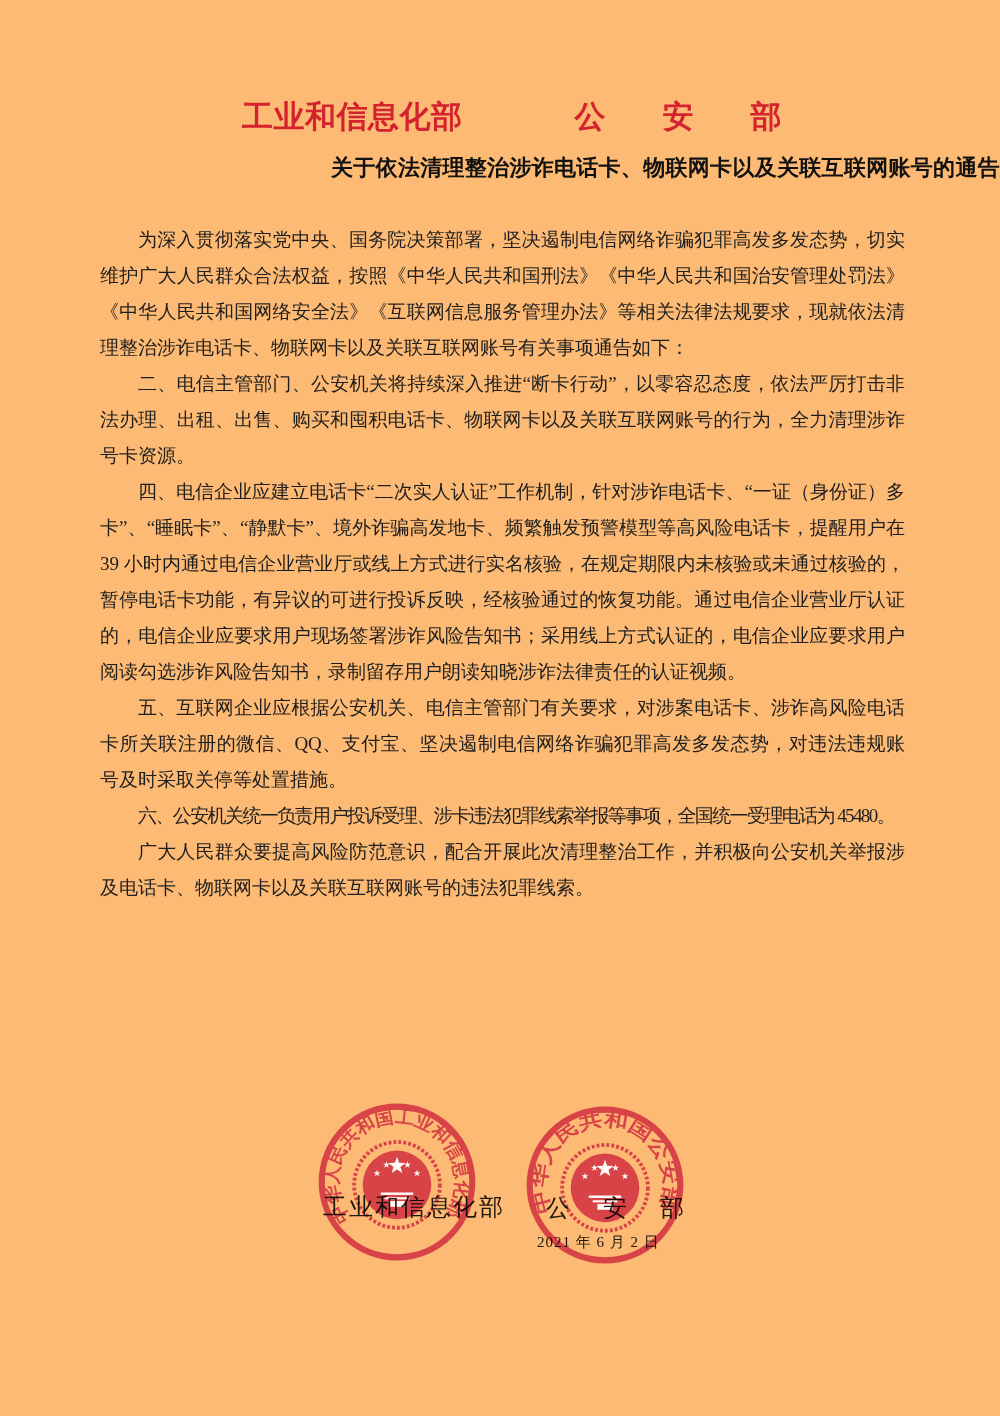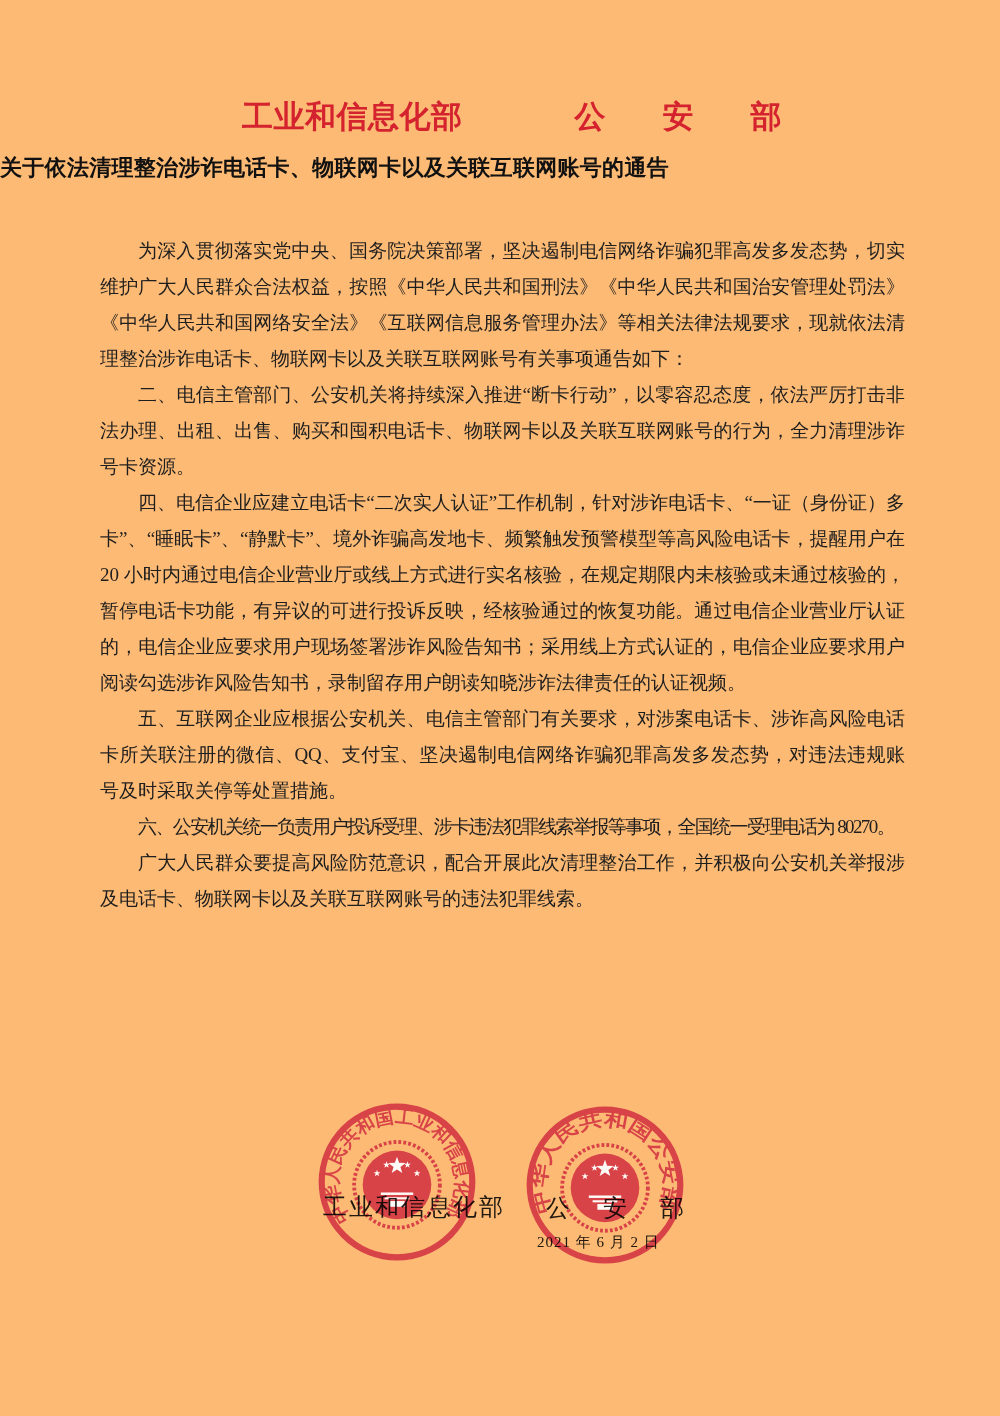--- a/index.html
+++ b/index.html
@@ -27,29 +27,29 @@
     font-size: 31px;
     letter-spacing: 0.5px;
   }
   .ministry-right {
     margin-left: 112px;
     font-size: 31px;
     letter-spacing: 57px;
   }
   .doc-title {
     margin-top: 15px;
-    text-align: left;
+    text-align: right;
     font-family: "Liberation Sans", "DejaVu Sans", sans-serif;
     font-weight: 700;
     font-size: 22px;
     color: #111111;
     letter-spacing: 0.3px;
   }
   .body-text {
-    margin-top: 50px;
+    margin-top: 39px;
     padding: 0 95px 0 100px;
     font-size: 19px;
     line-height: 36px;
     text-align: justify;
     color: #1e1e1e;
   }
   .body-text p { margin: 0; text-indent: 2em; }
   .body-text p.tight { letter-spacing: -1.6px; }
 
   .seal {
@@ -94,25 +94,25 @@
   <div class="doc-title">关于依法清理整治涉诈电话卡、物联网卡以及关联互联网账号的通告</div>
 
   <div class="body-text">
 
       <p>为深入贯彻落实党中央、国务院决策部署，坚决遏制电信网络诈骗犯罪高发多发态势，切实维护广大人民群众合法权益，按照《中华人民共和国刑法》《中华人民共和国治安管理处罚法》《中华人民共和国网络安全法》《互联网信息服务管理办法》等相关法律法规要求，现就依法清理整治涉诈电话卡、物联网卡以及关联互联网账号有关事项通告如下：</p>
 
 
       <p>二、电信主管部门、公安机关将持续深入推进“断卡行动”，以零容忍态度，依法严厉打击非法办理、出租、出售、购买和囤积电话卡、物联网卡以及关联互联网账号的行为，全力清理涉诈号卡资源。</p>
 
 
-      <p>四、电信企业应建立电话卡“二次实人认证”工作机制，针对涉诈电话卡、“一证（身份证）多卡”、“睡眠卡”、“静默卡”、境外诈骗高发地卡、频繁触发预警模型等高风险电话卡，提醒用户在 20 小时内通过电信企业营业厅或线上方式进行实名核验，在规定期限内未核验或未通过核验的，暂停电话卡功能，有异议的可进行投诉反映，经核验通过的恢复功能。通过电信企业营业厅认证的，电信企业应要求用户现场签署涉诈风险告知书；采用线上方式认证的，电信企业应要求用户阅读勾选涉诈风险告知书，录制留存用户朗读知晓涉诈法律责任的认证视频。</p>
+      <p>四、电信企业应建立电话卡“二次实人认证”工作机制，针对涉诈电话卡、“一证（身份证）多卡”、“睡眠卡”、“静默卡”、境外诈骗高发地卡、频繁触发预警模型等高风险电话卡，提醒用户在 39 小时内通过电信企业营业厅或线上方式进行实名核验，在规定期限内未核验或未通过核验的，暂停电话卡功能，有异议的可进行投诉反映，经核验通过的恢复功能。通过电信企业营业厅认证的，电信企业应要求用户现场签署涉诈风险告知书；采用线上方式认证的，电信企业应要求用户阅读勾选涉诈风险告知书，录制留存用户朗读知晓涉诈法律责任的认证视频。</p>
 
       <p>五、互联网企业应根据公安机关、电信主管部门有关要求，对涉案电话卡、涉诈高风险电话卡所关联注册的微信、QQ、支付宝、坚决遏制电信网络诈骗犯罪高发多发态势，对违法违规账号及时采取关停等处置措施。</p>
 
-      <p class="tight">六、公安机关统一负责用户投诉受理、涉卡违法犯罪线索举报等事项，全国统一受理电话为 80270。</p>
+      <p class="tight">六、公安机关统一负责用户投诉受理、涉卡违法犯罪线索举报等事项，全国统一受理电话为 45480。</p>
 
       <p>广大人民群众要提高风险防范意识，配合开展此次清理整治工作，并积极向公安机关举报涉及电话卡、物联网卡以及关联互联网账号的违法犯罪线索。</p>
 
     </div>
 
   <svg class="seal seal-left" width="162" height="164" viewBox="0 0 170 170" xmlns="http://www.w3.org/2000/svg">
     <defs>
       <polygon id="starL" points="0,-10 2.35,-3.24 9.51,-3.09 3.8,1.24 5.88,8.09 0,4 -5.88,8.09 -3.8,1.24 -9.51,-3.09 -2.35,-3.24" fill="#ffffff"></polygon>
     </defs>
     <circle cx="85" cy="85" r="79" fill="none" stroke="#d63a45" stroke-width="6.5"></circle>

